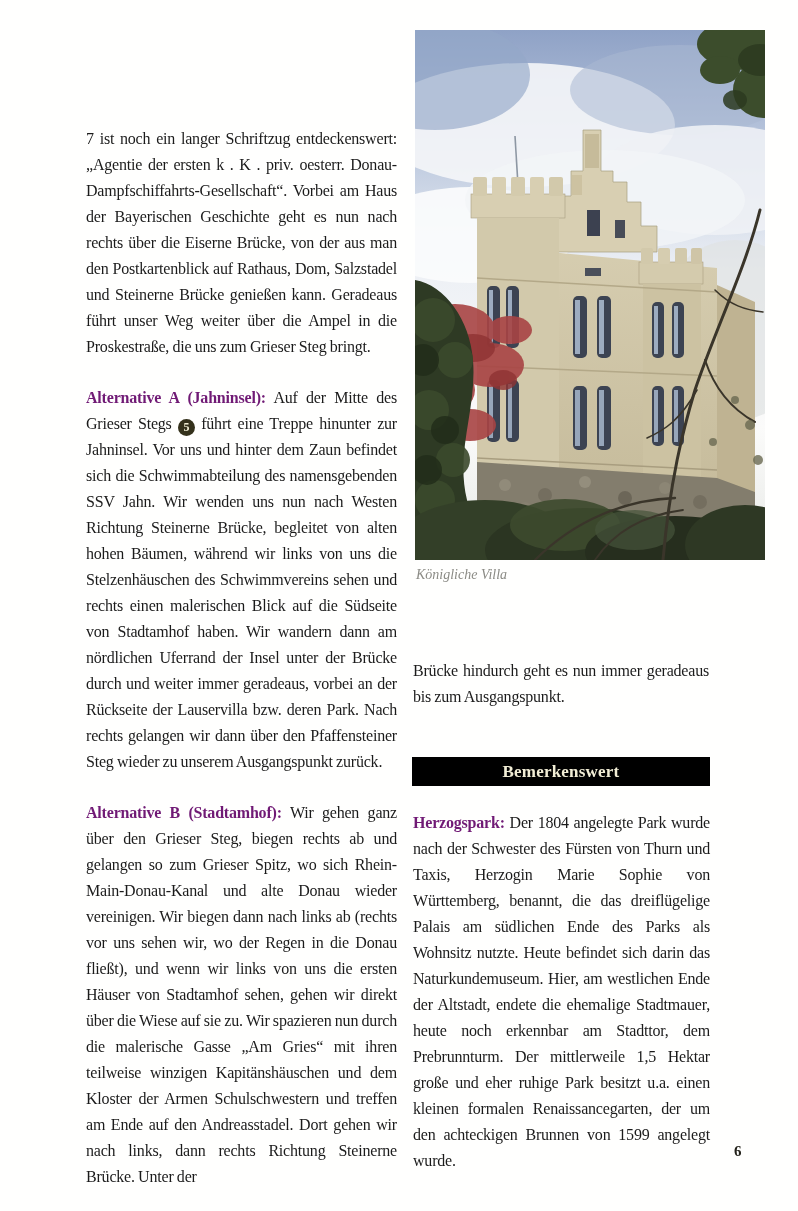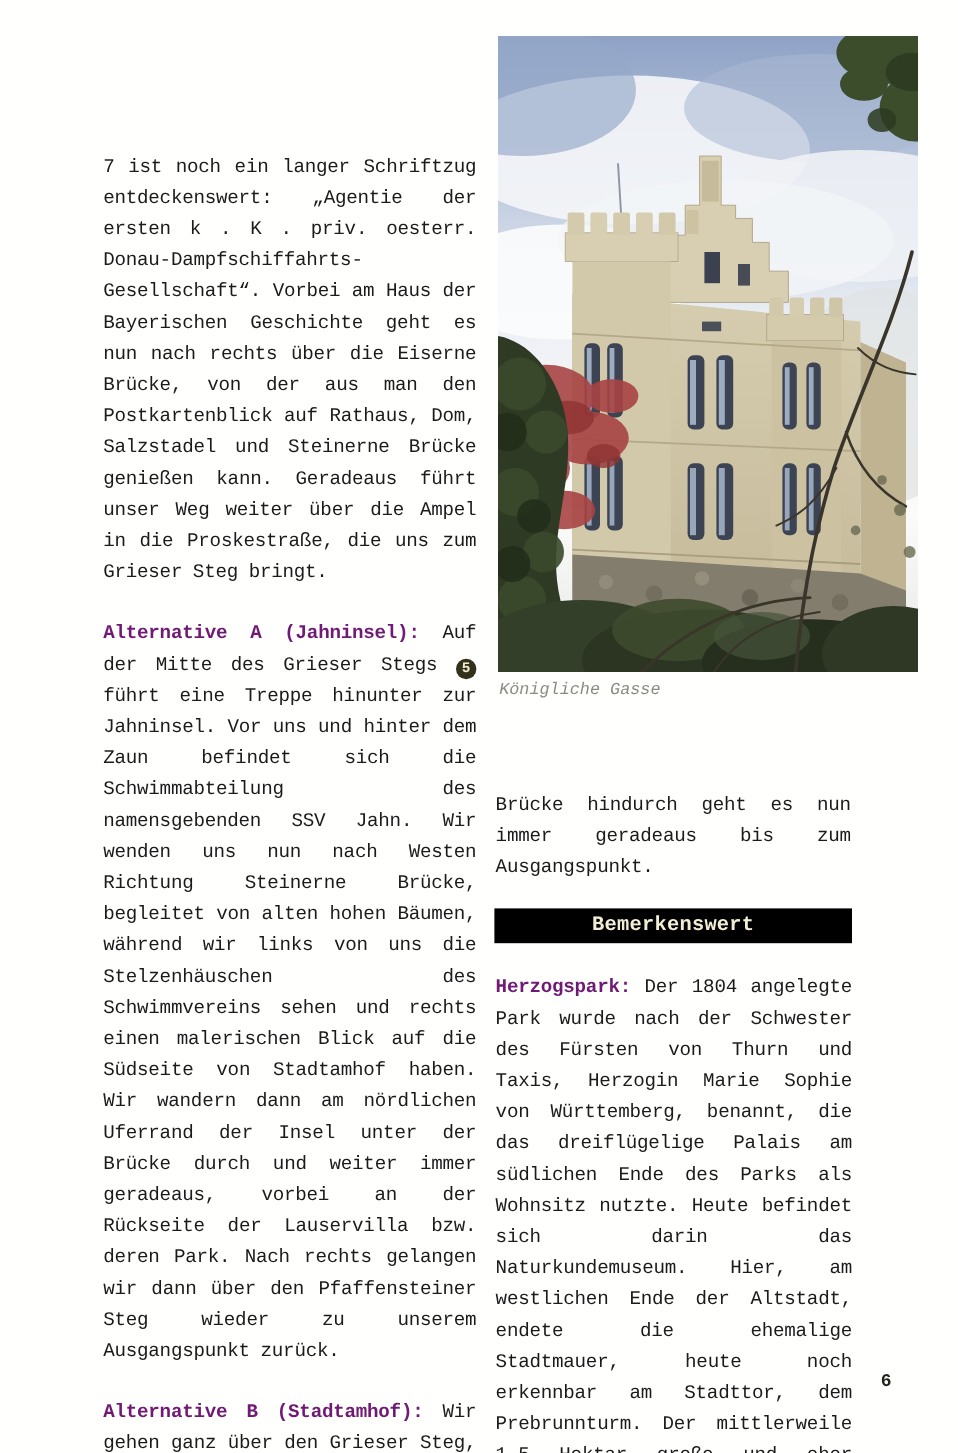--- a/index.html
+++ b/index.html
@@ -1,18 +1,18 @@
 <!DOCTYPE html>
 <html><head>
 <meta charset="utf-8">
 <style>
   html,body{margin:0;padding:0;background:#ffffff;}
   .page{
     position:relative;width:798px;height:1211px;background:#fffffe;
-    font-family:Liberation Mono, monospace;color:#1b1b1b;overflow:hidden;
+    font-family:Liberation Serif, serif;color:#1b1b1b;overflow:hidden;
   }
   
   .left-col{position:absolute;left:86px;top:126px;width:311px;}
   p.body{
     margin:0 0 25px 0;font-size:16px;line-height:26px;text-align:justify;
     letter-spacing:-0.2px;word-spacing:-0.5px;color:#1b1b1b;
   }
   .lead{font-weight:bold;color:#701a75;}
   .badge{
     display:inline-block;width:17px;height:17px;border-radius:50%;
@@ -212,21 +212,21 @@
         <ellipse cx="348" cy="60" rx="30" ry="28"></ellipse>
         <ellipse cx="305" cy="40" rx="20" ry="14"></ellipse>
       </g>
       <g fill="#2c3a20" opacity="0.85">
         <ellipse cx="345" cy="30" rx="22" ry="16"></ellipse>
         <ellipse cx="320" cy="70" rx="12" ry="10"></ellipse>
       </g>
     </svg>
   </div>
 
-  <div class="caption">Königliche Gasse</div>
+  <div class="caption">Königliche Villa</div>
 
   <div class="right-text">
     <p class="body">Brücke hindurch geht es nun immer geradeaus bis zum Ausgangspunkt.</p>
   </div>
 
   <div class="box-title">Bemerkenswert</div>
 
   <div class="box-text">
     <p class="body"><span class="lead">Herzogspark:</span><span> Der 1804 angelegte Park wurde nach der Schwester des Fürsten von Thurn und Taxis, Herzogin Marie Sophie von Württemberg, benannt, die das dreiflügelige Palais am südlichen Ende des Parks als Wohnsitz nutzte. Heute befindet sich darin das Naturkundemuseum. Hier, am westlichen Ende der Altstadt, endete die ehemalige Stadtmauer, heute noch erkennbar am Stadttor, dem Prebrunnturm. Der mittlerweile 1,5 Hektar große und eher ruhige Park besitzt u.a. einen kleinen formalen Renaissancegarten, der um den achteckigen Brunnen von 1599 angelegt wurde.</span></p>
   </div>

